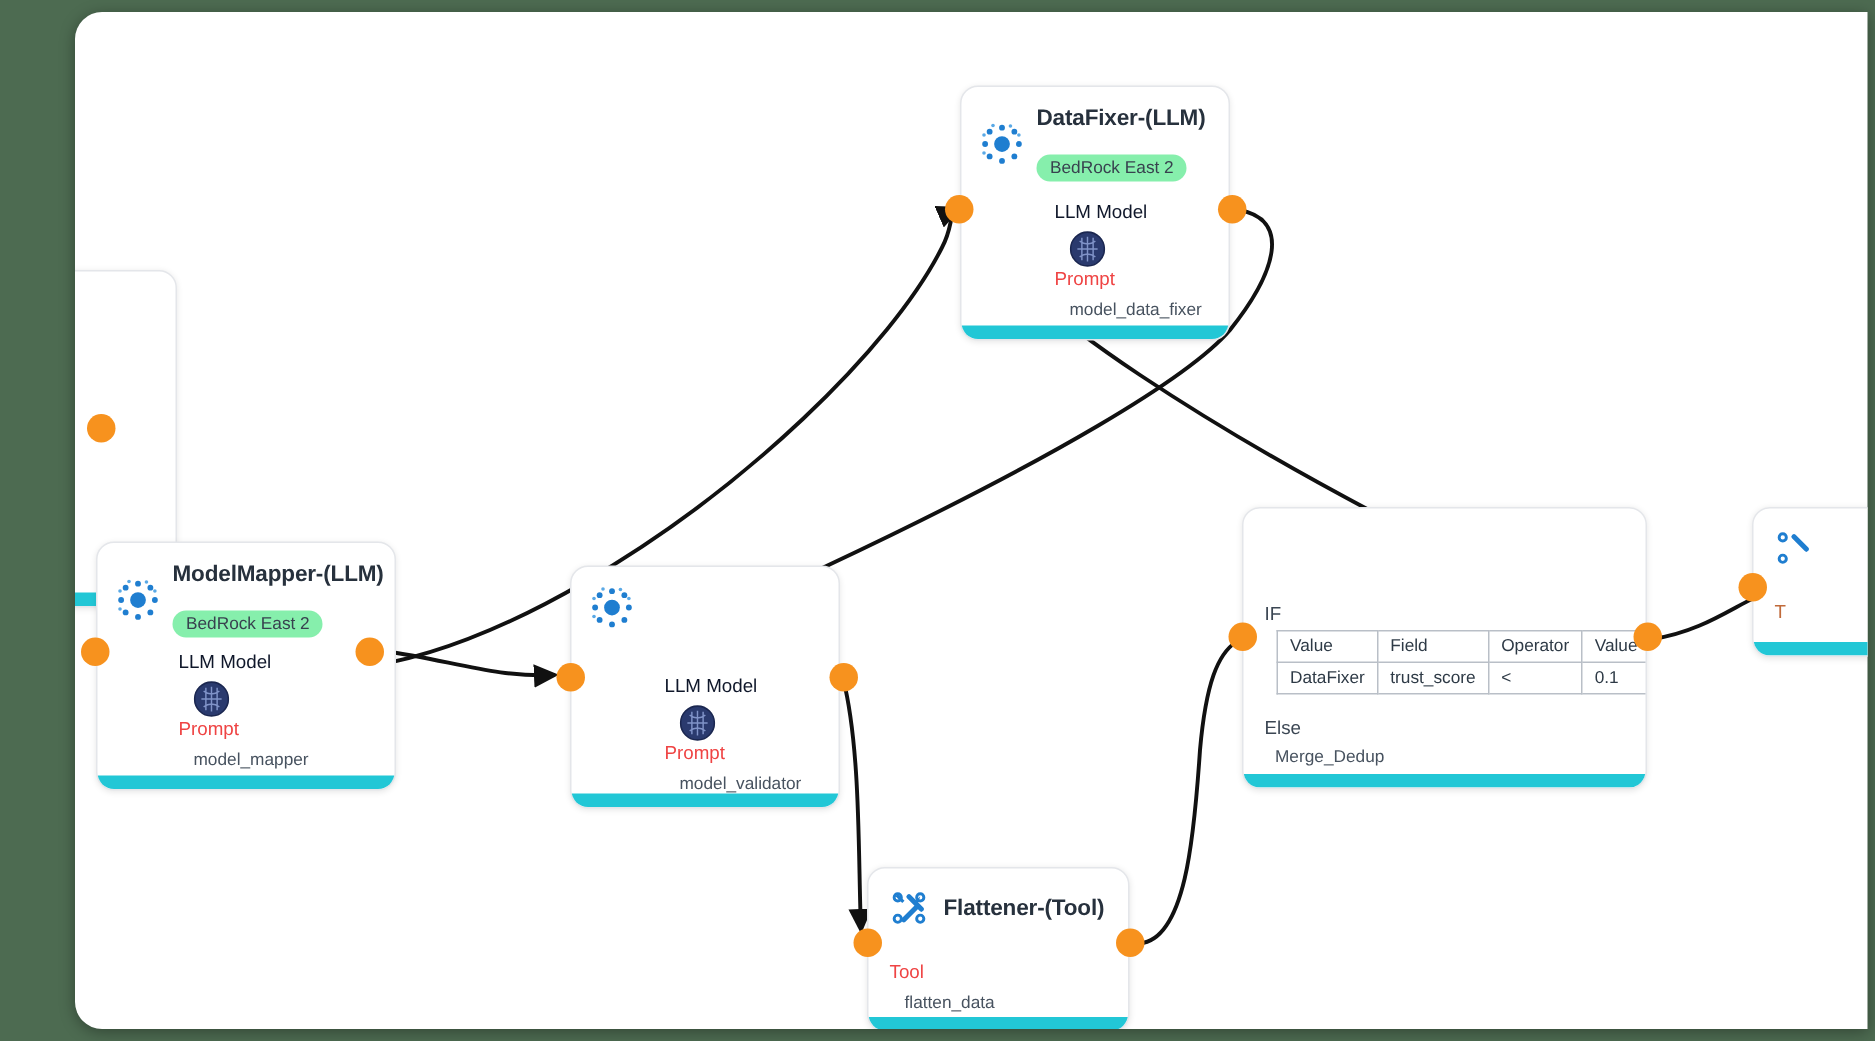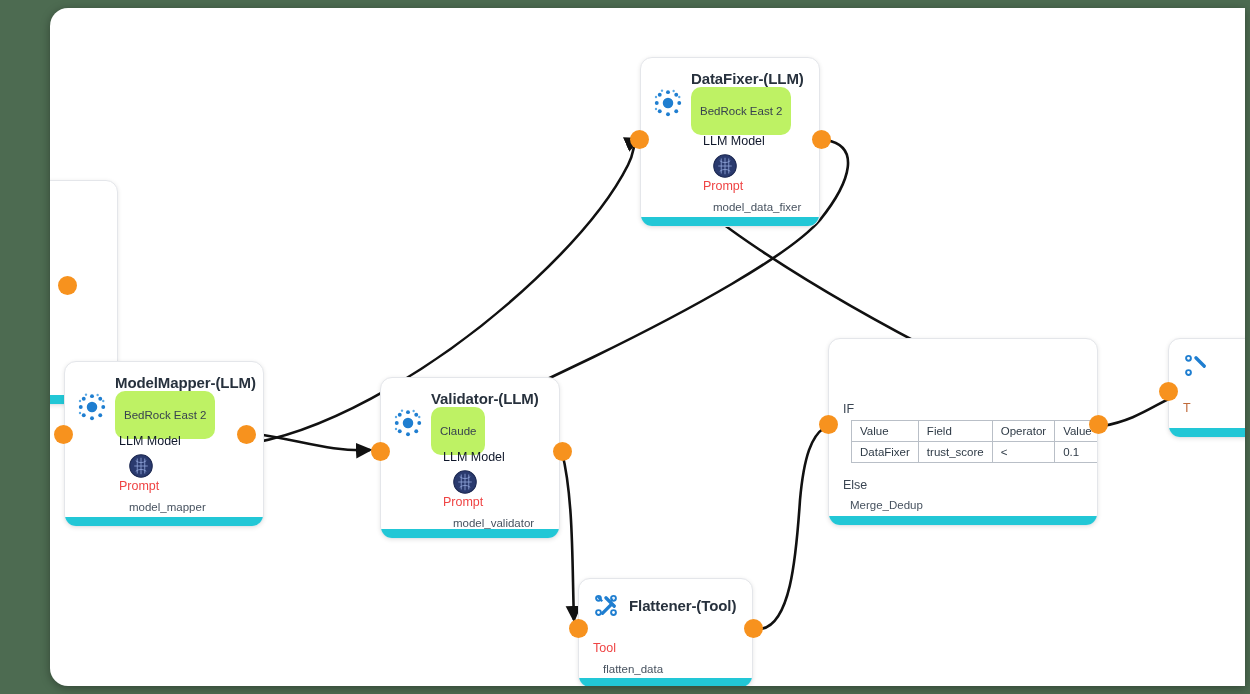--- a/index.html
+++ b/index.html
@@ -63,37 +63,37 @@
   }
   .node-icon {
     width: 30px;
     height: 30px;
     flex: 0 0 30px;
     display: block;
   }
   .node-titlewrap {
     display: flex;
     flex-direction: column;
-    gap: 0;
+    gap: 16px;
     align-items: flex-start;
   }
   .node-title {
     font-size: 15px;
     font-weight: bold;
     color: #27313d;
     white-space: nowrap;
     letter-spacing: -0.1px;
   }
   .badge {
     display: inline-block;
     font-size: 11.5px;
     color: #38424f;
-    background: #bef264;
+    background: #86efac;
     border-radius: 10px;
-    padding: 18px 9px;
+    padding: 3px 9px;
     white-space: nowrap;
   }
   .port-label {
     position: absolute;
     font-size: 12.5px;
     color: #0f172a;
     white-space: nowrap;
   }
   .field-label {
     position: absolute;
@@ -253,24 +253,20 @@
           <circle cx="20" cy="35" r="2.6" fill="#1f7ed0"></circle>
           <circle cx="9" cy="31" r="2.6" fill="#1f7ed0"></circle>
           <circle cx="5" cy="20" r="2.6" fill="#1f7ed0"></circle>
           <circle cx="9" cy="9" r="2.6" fill="#1f7ed0"></circle>
           <circle cx="27.5" cy="4" r="1.6" fill="#5aa9e6"></circle>
           <circle cx="35" cy="12" r="1.6" fill="#5aa9e6"></circle>
           <circle cx="12" cy="3.5" r="1.6" fill="#5aa9e6"></circle>
           <circle cx="4" cy="12" r="1.6" fill="#5aa9e6"></circle>
           <circle cx="4" cy="28" r="1.6" fill="#5aa9e6"></circle>
         </svg>
-        <div class="node-titlewrap">
-          <span class="node-title">Validator-(LLM)</span>
-          <span class="badge">Claude</span>
-        </div>
       </div>
       <span class="port-label" style="left:62px; top:72px;">LLM Model</span>
       <svg class="brain-icon" style="left:72px; top:92px;" viewBox="0 0 32 32">
         <circle cx="16" cy="16" r="15" fill="#2a3a6e"></circle>
         <path d="M16 5 L16 27 M9 9 Q16 14 23 9 M7 16 L25 16 M9 23 Q16 18 23 23 M11 6 L11 26 M21 6 L21 26" stroke="#8fa3d8" stroke-width="1.3" fill="none" opacity="0.85"></path>
         <circle cx="16" cy="16" r="15" fill="none" stroke="#1b2750" stroke-width="1.4"></circle>
       </svg>
       <span class="field-label" style="left:62px; top:117px;">Prompt</span>
       <span class="field-value" style="left:72px; top:139px;">model_validator</span>
       <div class="node-bottom"></div>

